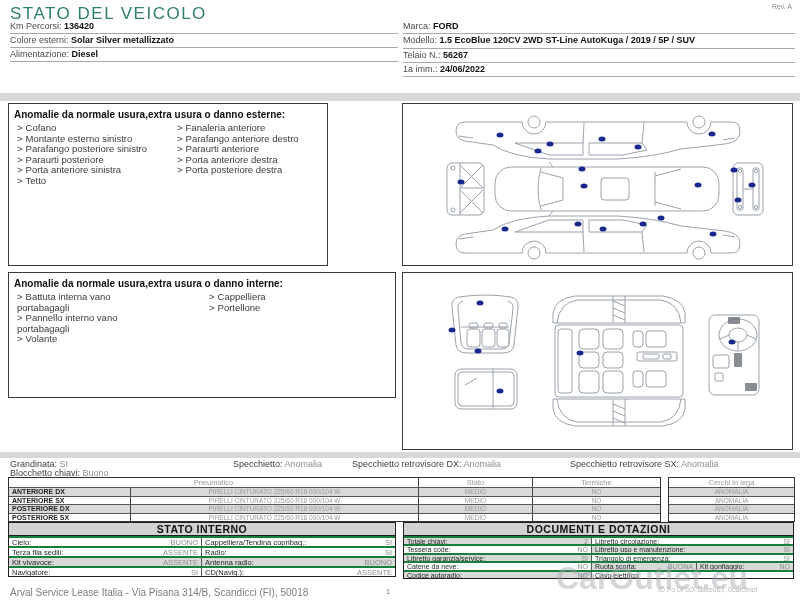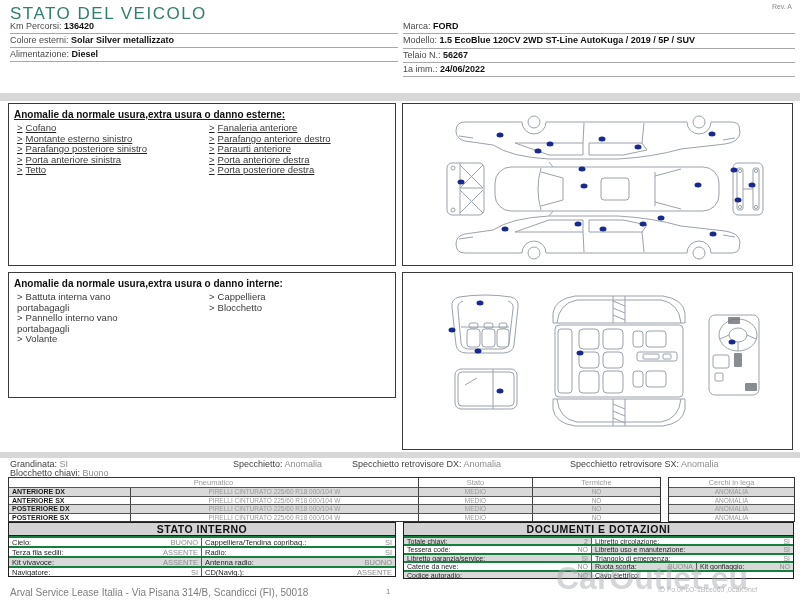--- a/index.html
+++ b/index.html
@@ -14,21 +14,21 @@
   .rev { position:absolute; right:8px; top:3px; font-size:7px; color:#8a8a8a; }
   .hfields-left  { position:absolute; left:10px; top:20px; width:388px; }
   .hfields-right { position:absolute; left:403px; top:20px; width:392px; }
   .hfield { border-bottom:1px solid #a8a8a8; font-size:9px; color:#4a4a4a;
             padding:1px 0 2px 0; line-height:10px; }
   .hfield b { color:#101010; }
   
   .graybar { position:absolute; left:0; width:800px; background:#d8d8d8; }
   
   .box { position:absolute; border:1px solid #3a3a3a; background:#fff; }
-  #box-ext-text    { left:8px;   top:103px; width:388px; height:163px;text-decoration:underline; }
+  #box-ext-text    { left:8px;   top:103px; width:320px; height:163px; }
   #box-ext-diagram { left:402px; top:103px; width:391px; height:163px; }
   #box-int-text    { left:8px;   top:272px; width:388px; height:126px; }
   #box-int-diagram { left:402px; top:272px; width:391px; height:178px; }
   .box-title { font-size:10px; font-weight:bold; color:#101010; padding:5px 0 3px 5px; }
   .anomaly-cols { display:flex; padding-left:8px; }
   .anomaly-col { font-size:9.5px; color:#3a3a3a; line-height:10.5px; }
   .anomaly-col.c1 { width:192px; }
   .anomaly-col.c1n { width:128px; }
   .anomaly-col.c2 { width:180px; }
   .anomaly-item .mk { margin-right:3px; }
@@ -108,20 +108,21 @@
   <div class="graybar" style="top:93px; height:8px;"></div>
   <div class="graybar" style="top:452px; height:6px;"></div>
 
   <div class="box" id="box-ext-text">
     <div class="box-title">Anomalie da normale usura,extra usura o danno esterne:</div>
     <div class="anomaly-cols">
       <div class="anomaly-col c1">
         <div class="anomaly-item"><span class="mk">&gt;</span><span>Cofano</span></div>
         <div class="anomaly-item"><span class="mk">&gt;</span><span>Montante esterno sinistro</span></div>
         <div class="anomaly-item"><span class="mk">&gt;</span><span>Parafango posteriore sinistro</span></div>
+        <div class="anomaly-item"><span class="mk">&gt;</span><span>Paraurti posteriore</span></div>
         <div class="anomaly-item"><span class="mk">&gt;</span><span>Porta anteriore sinistra</span></div>
         <div class="anomaly-item"><span class="mk">&gt;</span><span>Tetto</span></div>
       </div>
       <div class="anomaly-col c2">
         <div class="anomaly-item"><span class="mk">&gt;</span><span>Fanaleria anteriore</span></div>
         <div class="anomaly-item"><span class="mk">&gt;</span><span>Parafango anteriore destro</span></div>
         <div class="anomaly-item"><span class="mk">&gt;</span><span>Paraurti anteriore</span></div>
         <div class="anomaly-item"><span class="mk">&gt;</span><span>Porta anteriore destra</span></div>
         <div class="anomaly-item"><span class="mk">&gt;</span><span>Porta posteriore destra</span></div>
       </div>
@@ -194,21 +195,21 @@
   <div class="box" id="box-int-text">
     <div class="box-title">Anomalie da normale usura,extra usura o danno interne:</div>
     <div class="anomaly-cols">
       <div class="anomaly-col c1n" style="margin-right:64px;">
         <div class="anomaly-item"><span class="mk">&gt;</span><span>Battuta interna vano portabagagli</span></div>
         <div class="anomaly-item"><span class="mk">&gt;</span><span>Pannello interno vano portabagagli</span></div>
         <div class="anomaly-item"><span class="mk">&gt;</span><span>Volante</span></div>
       </div>
       <div class="anomaly-col c2">
         <div class="anomaly-item"><span class="mk">&gt;</span><span>Cappelliera</span></div>
-        <div class="anomaly-item"><span class="mk">&gt;</span><span>Blocchetto</span></div>
+        <div class="anomaly-item"><span class="mk">&gt;</span><span>Portellone</span></div>
       </div>
     </div>
   </div>
 
   <div class="box" id="box-int-diagram">
     <svg width="389" height="176" viewBox="0 0 389 176">
 
       <path class="ln" d="M56,24 Q48,26 49,34 L53,72 Q54,80 64,80 L100,80 Q110,80 111,72 L115,34 Q116,26 108,24 Q82,20 56,24 Z"></path>
       <path class="ln" d="M60,28 Q54,30 55,36 L58,70 Q59,76 66,76 L98,76 Q105,76 106,70 L110,36 Q111,30 105,28"></path>
       <path class="ln" d="M58,54 L106,54"></path>

